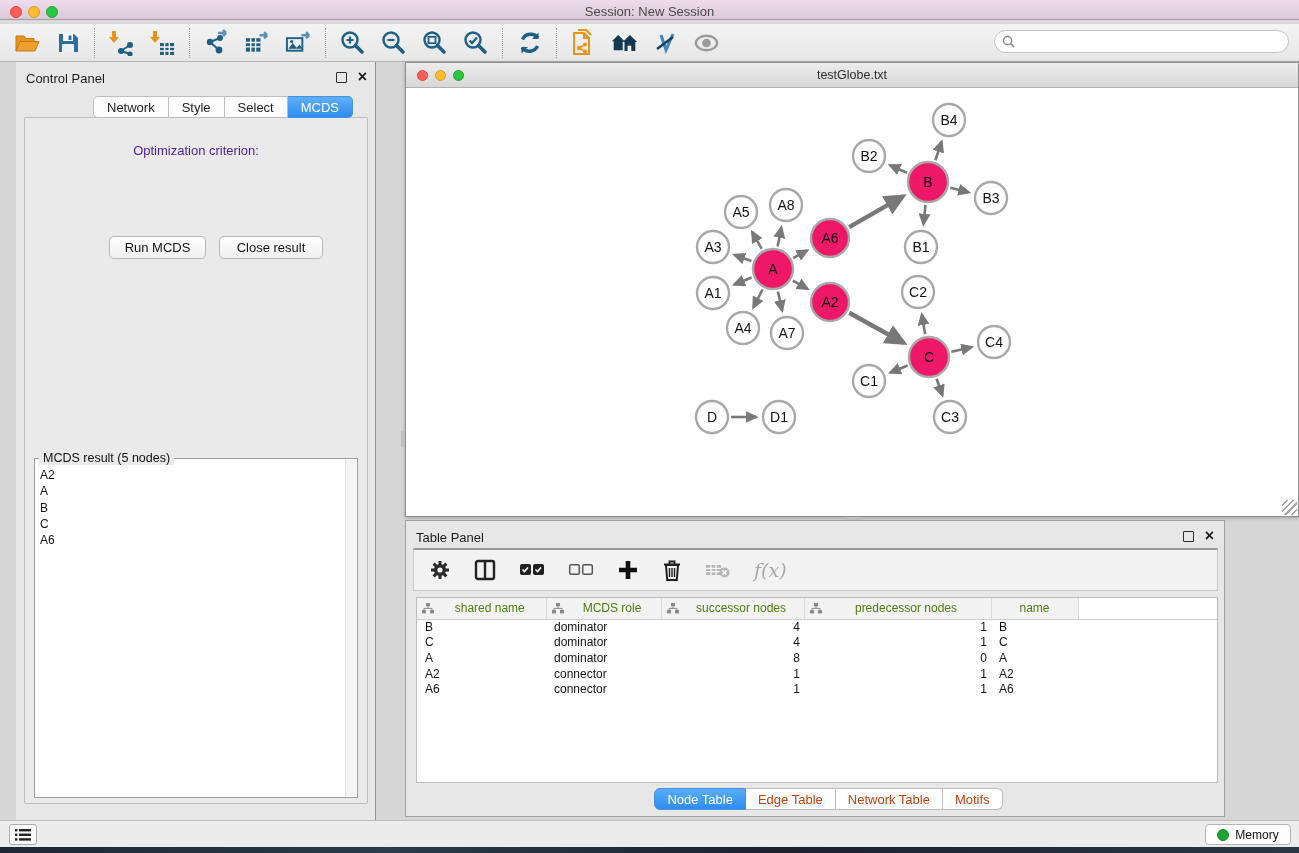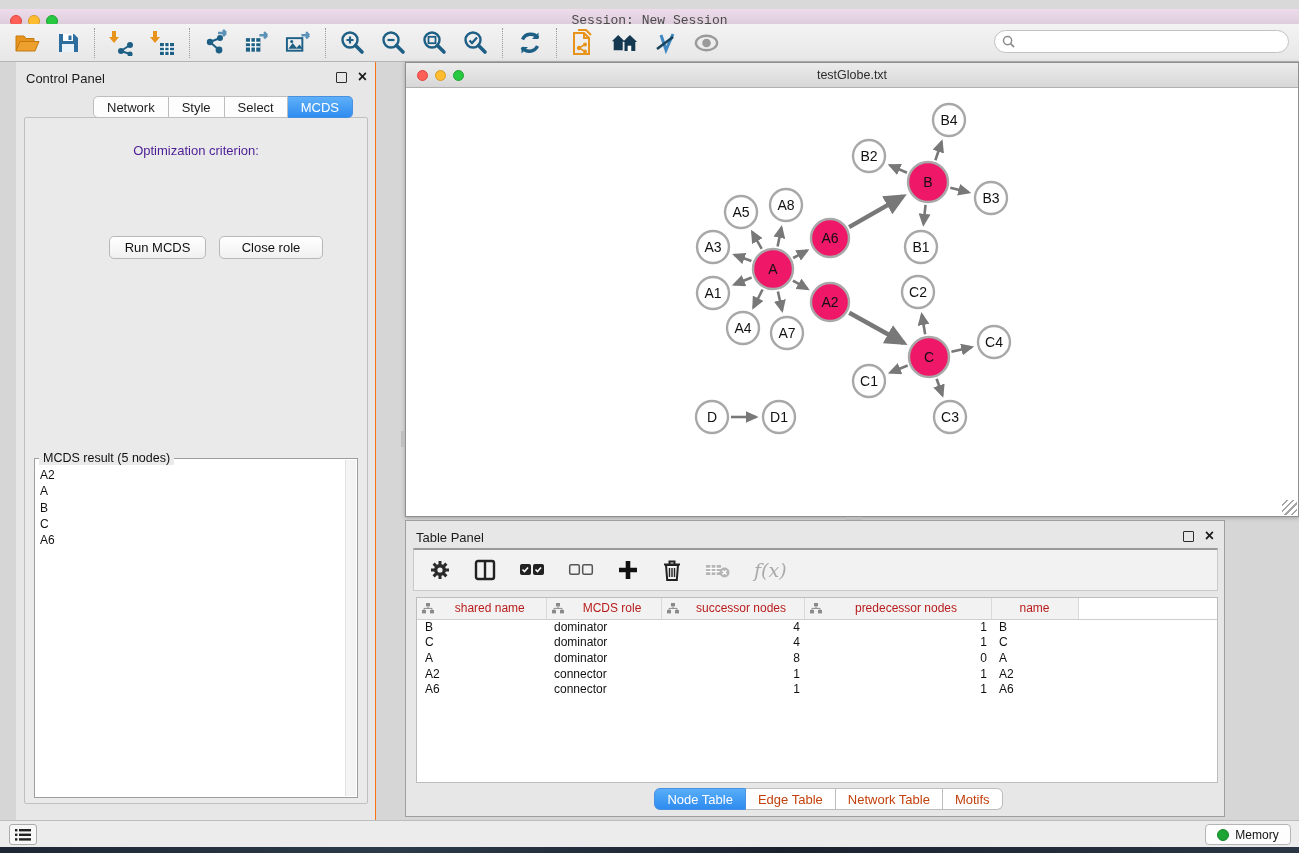--- a/index.html
+++ b/index.html
@@ -1,21 +1,21 @@
 <!DOCTYPE html>
 <html><head>
 <meta charset="utf-8">
 <style>
   * { margin:0; padding:0; box-sizing:border-box; }
   html,body { width:1299px; height:853px; }
   body { font-family:"Liberation Sans", sans-serif; background:#d9d9d9; position:relative; overflow:hidden; font-size:13px; color:#222; }
 
   
-  .titlebar { position:absolute; left:0; top:9px; width:1299px; height:20px;
-    background:linear-gradient(#eedcec,#d9c9d6); border-bottom:1px solid #a89aa5;font-family:Liberation Mono, monospace; }
+  .titlebar { position:absolute; left:0; top:0; width:1299px; height:20px;
+    background:linear-gradient(#eedcec,#d9c9d6); border-bottom:1px solid #a89aa5; }
   .titlebar .title { position:absolute; left:0; right:0; top:4px; text-align:center; font-size:13px; color:#4a4a4a; }
   .tl-dot { position:absolute; top:6px; width:12px; height:12px; border-radius:50%; }
   .tl-red{ left:10px; background:#ff5f57; border:1px solid #e0443e; }
   .tl-yellow{ left:28px; background:#febc2e; border:1px solid #d89c23; }
   .tl-green{ left:46px; background:#28c840; border:1px solid #1ea433; }
 
   
   .toolbar { position:absolute; left:0; top:24px; width:1299px; height:38px;
     background:linear-gradient(#f3f3f3,#e7e7e7); border-bottom:1px solid #b4b4b4;
     display:flex; align-items:center; }
@@ -87,21 +87,21 @@
     border:1px solid #9f9f9f; }
   .table-panel .float-box { right:30px; } .table-panel .close-x { right:10px; }
   .tp-toolbar { position:absolute; left:7px; right:6px; top:27px; height:43px; background:#f2f2f2;
     border:1px solid #c9c9c9; border-top:2px solid #9a9a9a; display:flex; align-items:center; gap:23px; padding-left:15px; }
   .tp-icon { display:flex; align-items:center; justify-content:center; }
   .fx-label { font-family:"DejaVu Serif", serif; font-style:italic; font-size:19px; color:#a9a9a9; }
 
   .tp-tablewrap { position:absolute; left:10px; right:6px; top:76px; bottom:33px; background:#fff; border:1px solid #bdbdbd; overflow:hidden; }
   table.datatable { border-collapse:collapse; table-layout:fixed; width:100%; }
   table.datatable th { height:21px; background:#f2f2f2; border-right:1px solid #d9d9d9; border-bottom:1px solid #cfcfcf;
-    font-weight:normal; font-size:12px; color:#b91c1c; }
+    font-weight:normal; font-size:12px; color:#4d7c0f; }
   table.datatable th .thwrap { display:flex; align-items:center; }
   table.datatable th .thlabel { flex:1; text-align:center; }
   table.datatable th.empty-col { background:#fff; border-right:none; }
   table.datatable td { height:15.6px; font-size:12px; color:#111; padding:0 4px 0 8px; white-space:nowrap; }
   td.num { text-align:right; padding-right:14px; }
   .th-icon { margin-left:5px; }
 
   .tp-tabs { position:absolute; left:0; right:0; bottom:6px; height:22px; display:flex; justify-content:center;padding-left:27px; }
   .tp-tab { height:22px; padding:0 12px; background:#fff; border:1px solid #bdbdbd; border-left:none;
     font-size:13px; color:#c2410c; display:flex; align-items:center; }
@@ -292,21 +292,21 @@
     </div>
     <div class="cp-tabs" id="cp-tabs">
         <div class="cp-tab">Network</div>
         <div class="cp-tab">Style</div>
         <div class="cp-tab">Select</div>
         <div class="cp-tab selected">MCDS</div>
       </div>
     <div class="cp-content">
       <div class="opt-label">Optimization criterion:</div>
       <button class="cp-btn btn-run">Run MCDS</button>
-      <button class="cp-btn btn-close">Close role</button>
+      <button class="cp-btn btn-close">Close result</button>
       <div class="result-box">
         <span class="result-legend">MCDS result (5 nodes)</span>
         <div class="result-list" id="result-list">
             <div class="result-item">A2</div>
             <div class="result-item">A</div>
             <div class="result-item">B</div>
             <div class="result-item">C</div>
             <div class="result-item">A6</div>
           </div>
         <div class="result-scroll"></div>

